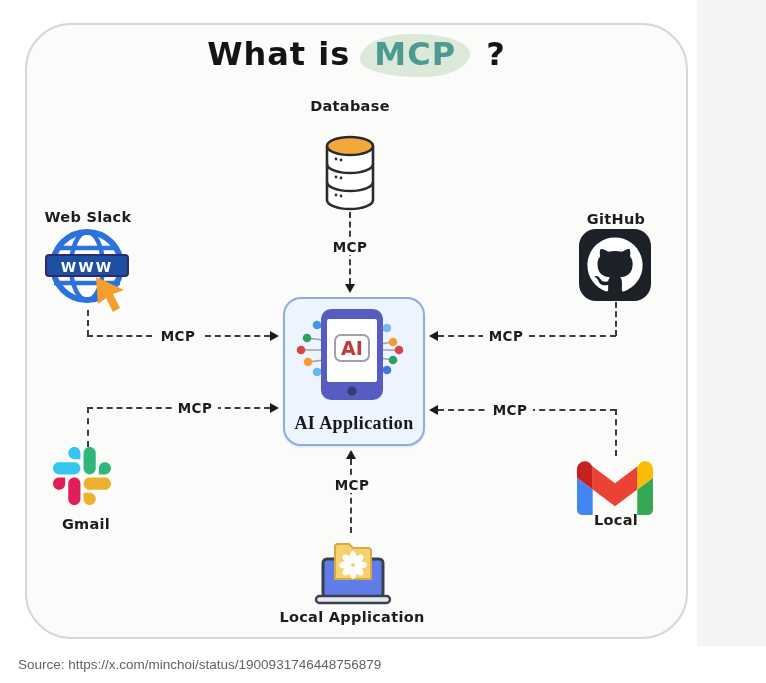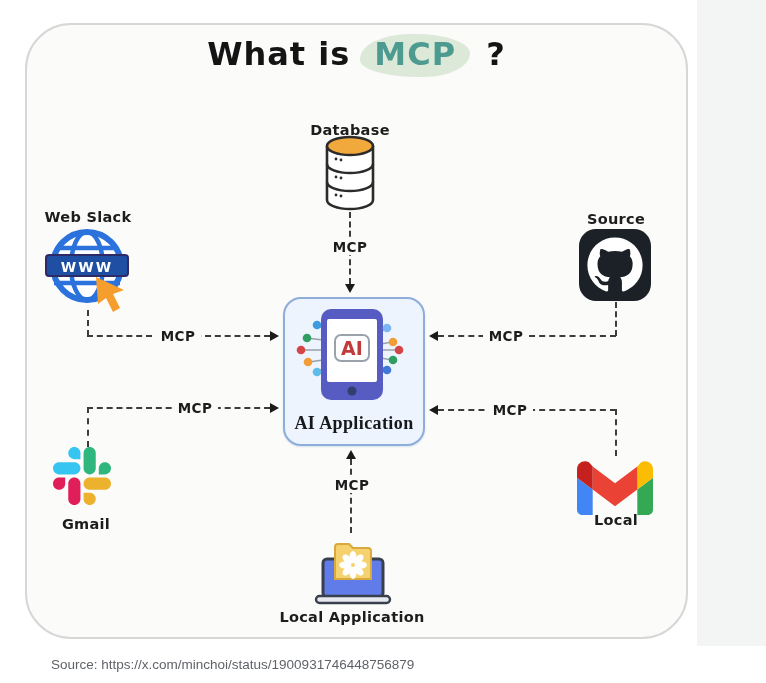--- a/index.html
+++ b/index.html
@@ -47,35 +47,35 @@
   .arr.left {border-top:5px solid transparent;border-bottom:5px solid transparent;border-right:9px solid #1a1a1a;}
   .arr.down {border-left:5px solid transparent;border-right:5px solid transparent;border-top:9px solid #1a1a1a;}
   .arr.up   {border-left:5px solid transparent;border-right:5px solid transparent;border-bottom:9px solid #1a1a1a;}
   .mcp{
     position:absolute;width:46px;text-align:center;z-index:3;
     background:#fbfbfa;font-size:13.5px;font-weight:600;color:#1c1c1c;letter-spacing:.5px;
   }
   
   .source{
     position:absolute;left:18px;top:657px;
-    font-family:"Liberation Sans",sans-serif;font-size:13.5px;color:#5f6368;margin-left:33px;
+    font-family:"Liberation Sans",sans-serif;font-size:13.5px;color:#5f6368;
   }
 </style>
 </head>
 <body>
 
 <div class="media-strip"></div>
 
 <div class="card"></div>
 
 <div class="title"><span>What is</span><span class="blob">MCP</span> <span>?</span></div>
 
-<div class="nlabel" style="left:275px;top:122px;width:150px;">Database</div>
+<div class="nlabel" style="left:275px;top:98px;width:150px;">Database</div>
 <div class="nlabel" style="left:23px;top:209px;width:130px;">Web Slack</div>
-<div class="nlabel" style="left:551px;top:211px;width:130px;">Source</div>
+<div class="nlabel" style="left:551px;top:211px;width:130px;">GitHub</div>
 <div class="nlabel" style="left:21px;top:516px;width:130px;">Gmail</div>
 <div class="nlabel" style="left:551px;top:512px;width:130px;">Local</div>
 <div class="nlabel" style="left:252px;top:609px;width:200px;">Local Application</div>
 
 <div class="icon" style="left:322px;top:134px;">
   <svg width="56" height="78" viewBox="0 0 56 78">
     <path d="M5 12 v54 a23 9 0 0 0 46 0 v-54" fill="#ffffff" stroke="#2b2b2b" stroke-width="2.6"></path>
     <path d="M5 30 a23 9 0 0 0 46 0" fill="none" stroke="#2b2b2b" stroke-width="2.6"></path>
     <path d="M5 48 a23 9 0 0 0 46 0" fill="none" stroke="#2b2b2b" stroke-width="2.6"></path>
     <ellipse cx="28" cy="12" rx="23" ry="9" fill="#f2a93b" stroke="#2b2b2b" stroke-width="2.6"></ellipse>

